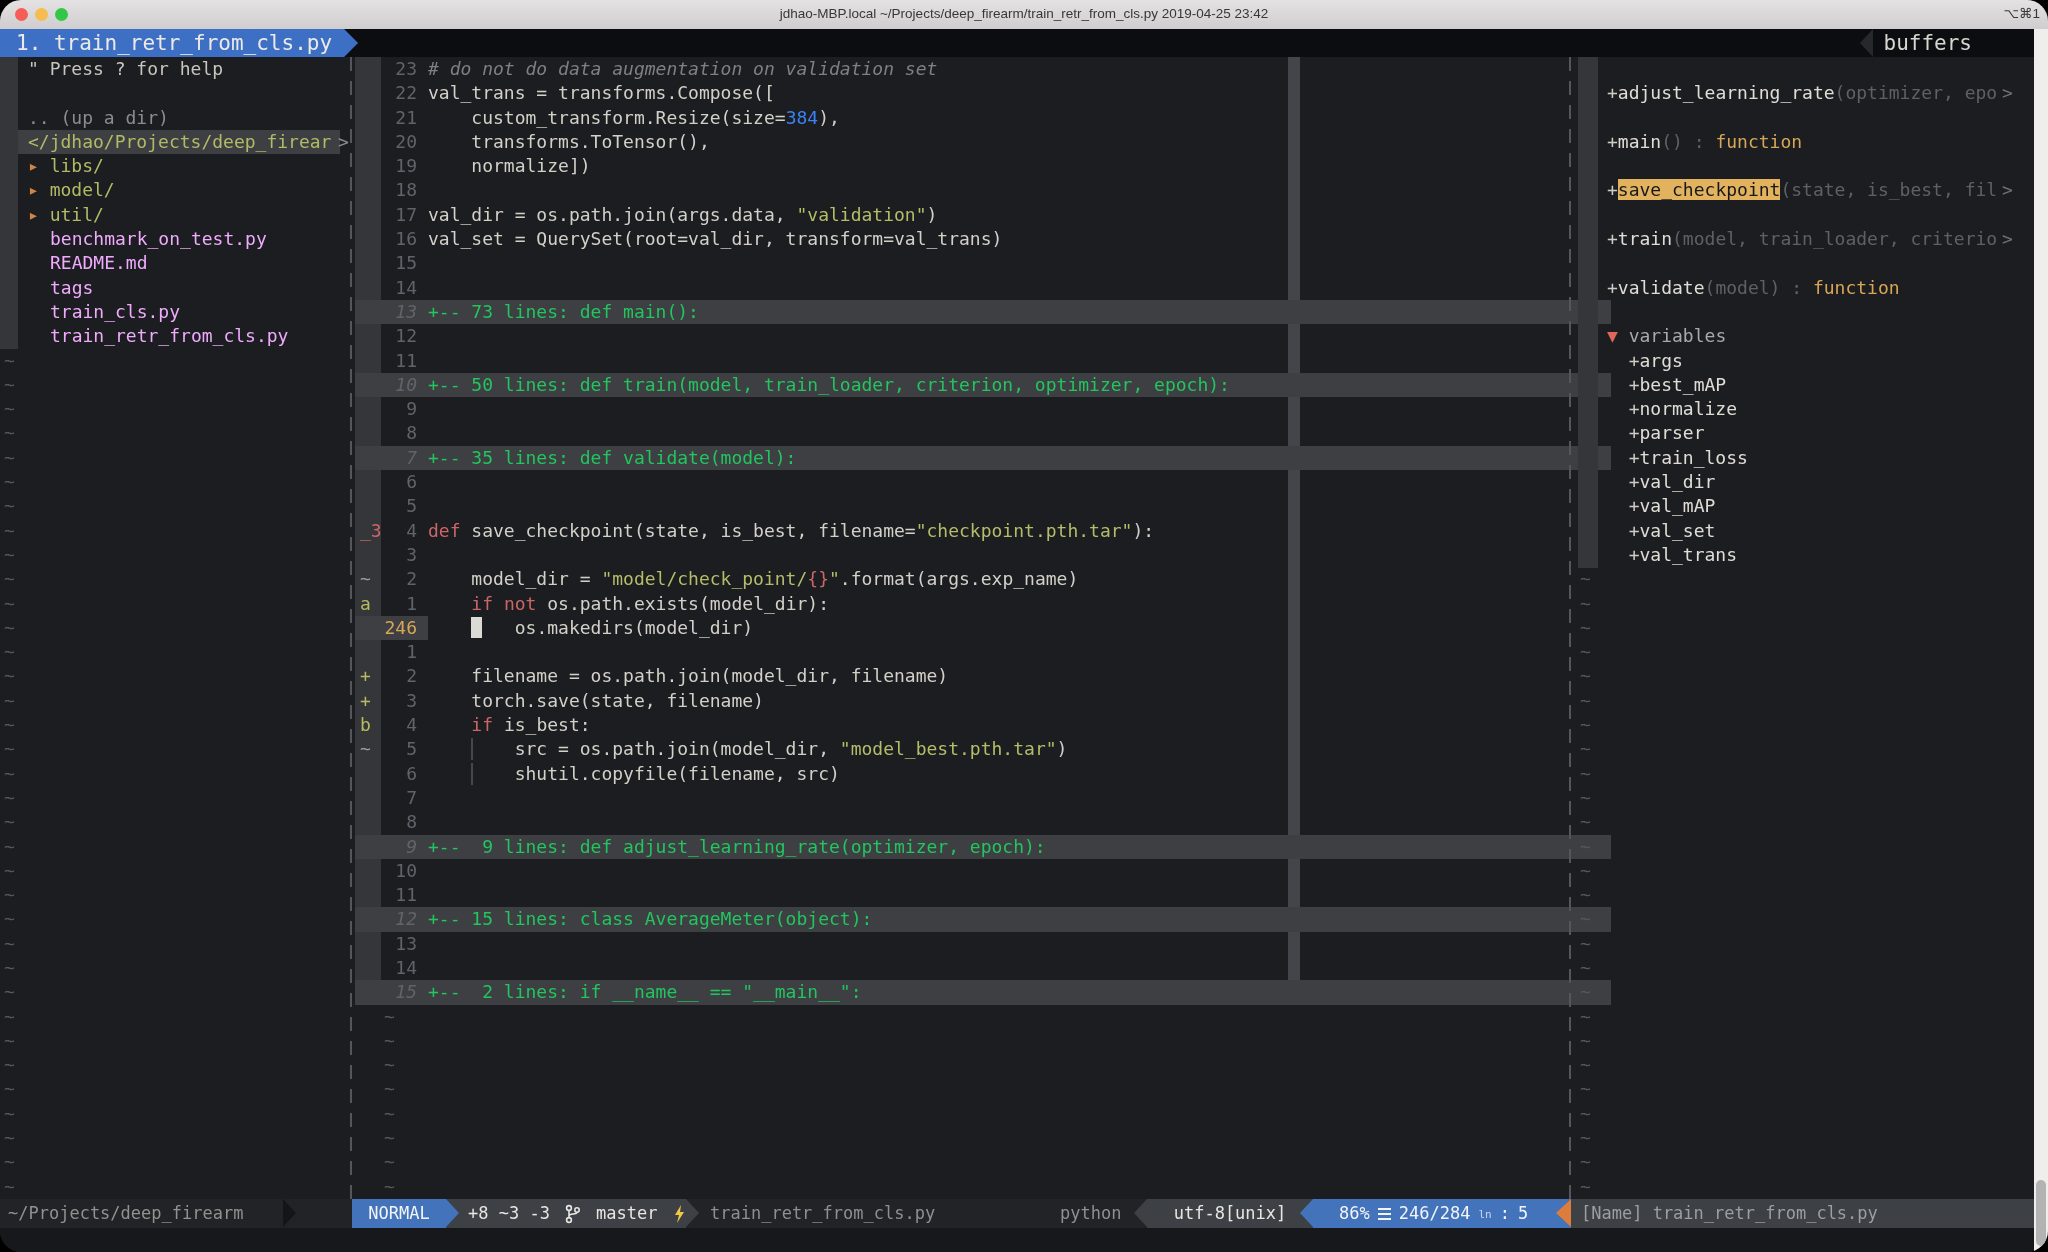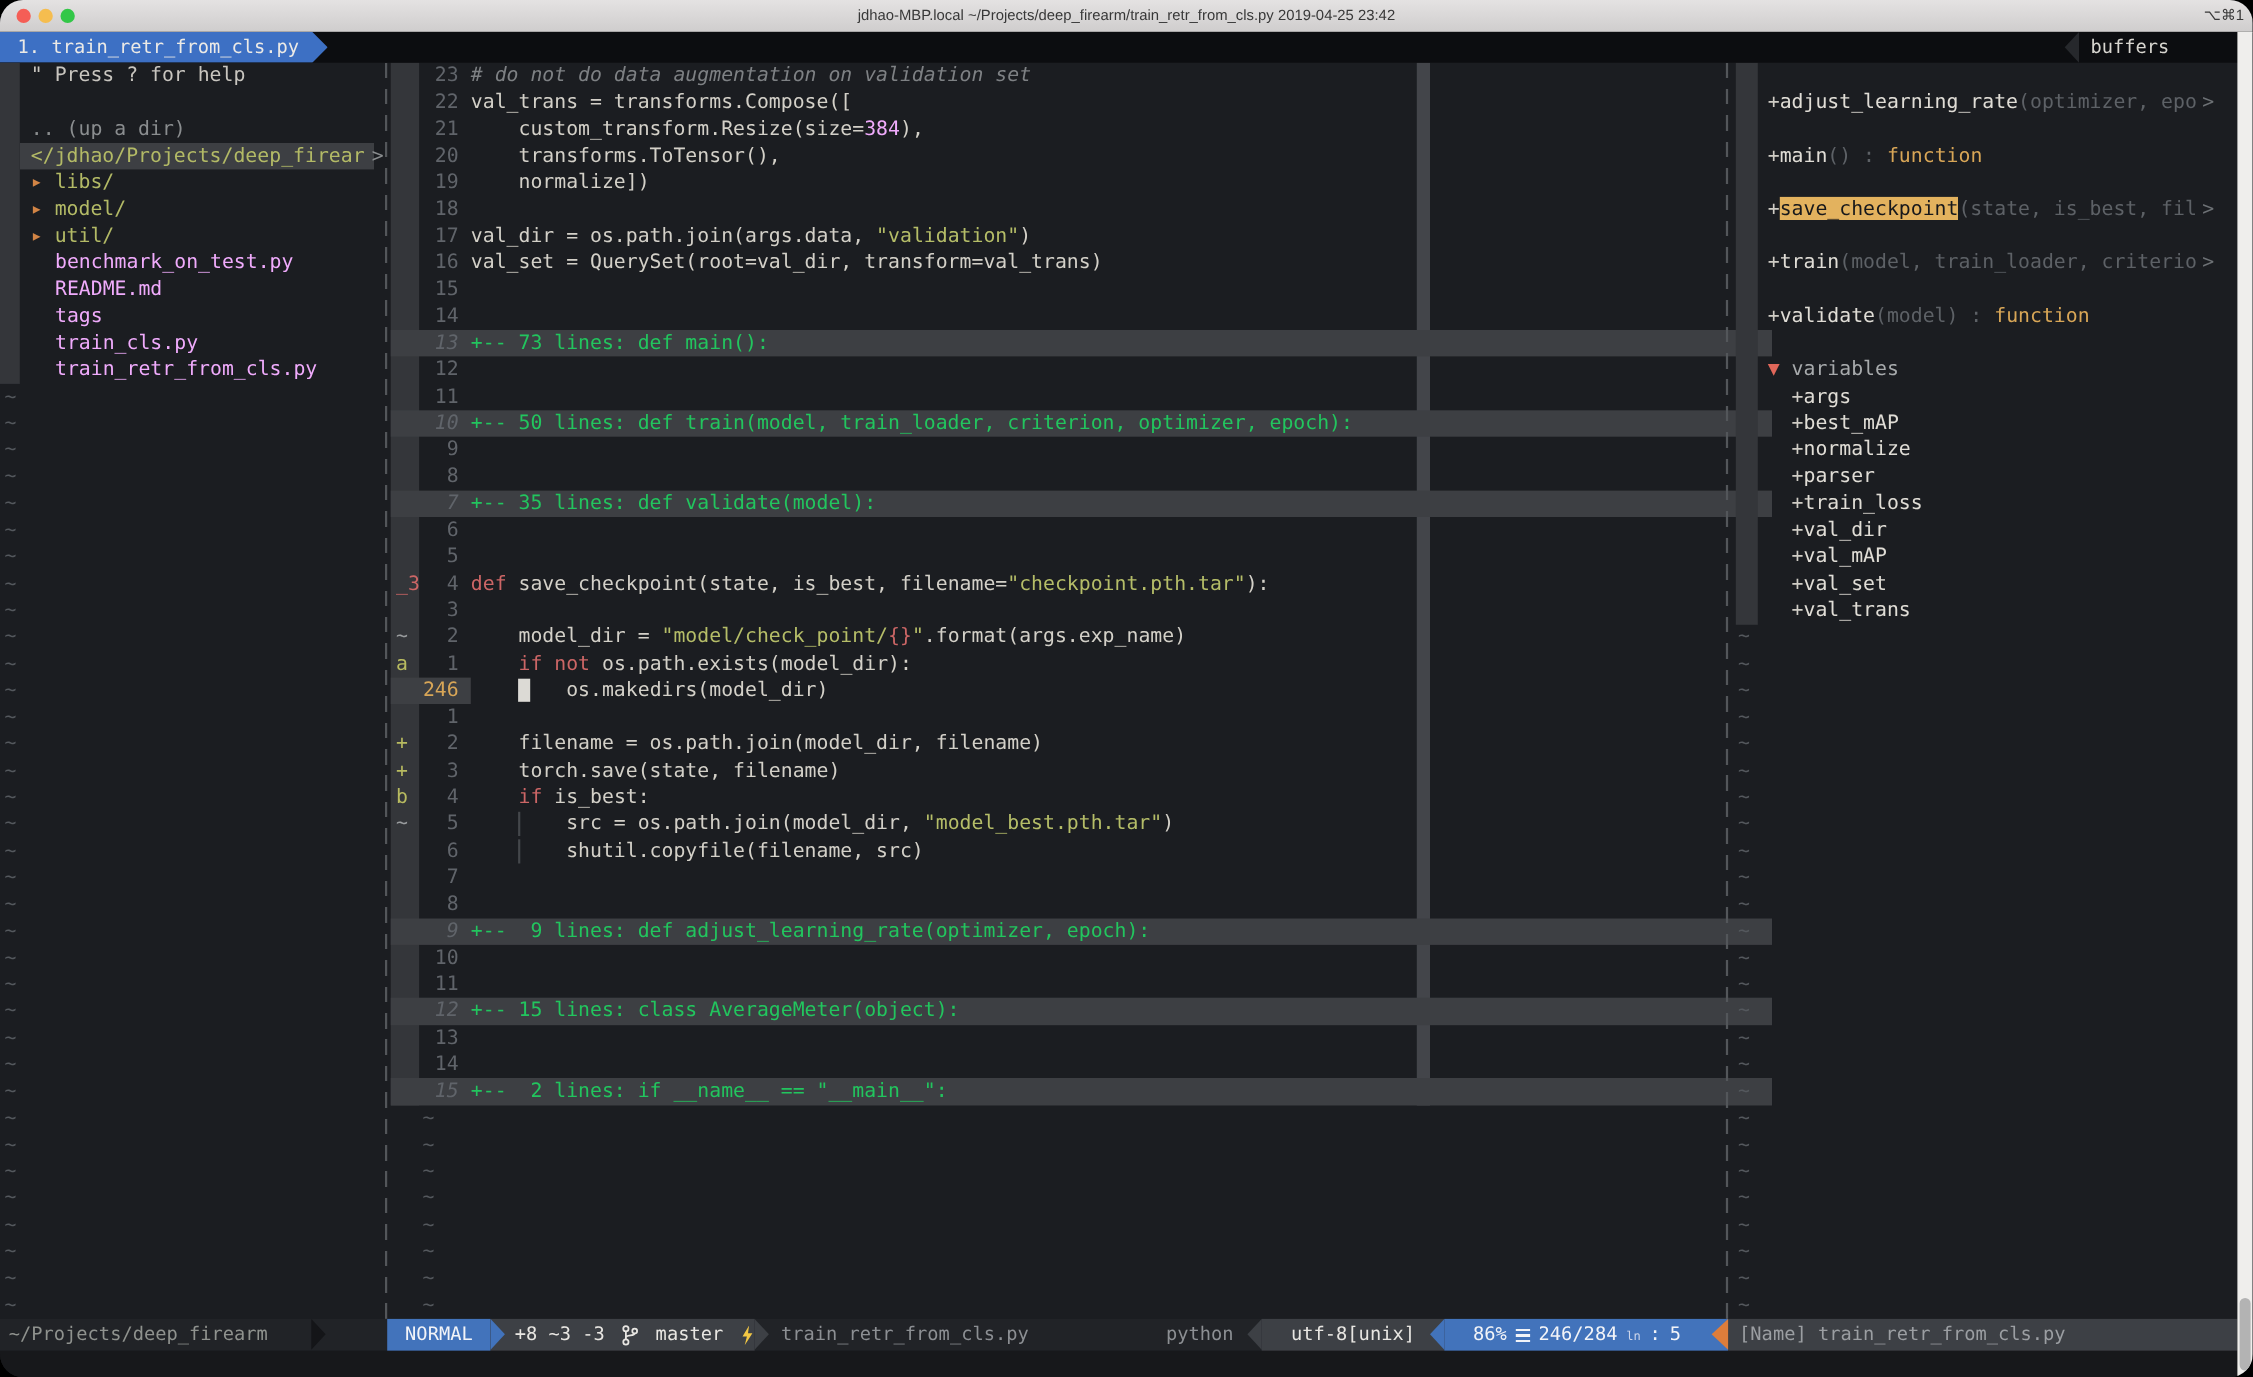--- a/index.html
+++ b/index.html
@@ -9,21 +9,21 @@
   #titlebar{position:absolute;left:0;top:0;width:2048px;height:29px;
             background:linear-gradient(#e4e2e2,#cfcdcd);border-bottom:1px solid #a9a7a7;
             font-family:"Liberation Sans",sans-serif;font-size:13.5px;color:#383838;}
   #titlebar .title{position:absolute;left:0;right:0;top:0;height:29px;line-height:28px;text-align:center;}
   #titlebar .shortcut{position:absolute;right:8px;top:0;height:29px;line-height:28px;}
   .light{position:absolute;top:8px;width:13px;height:13px;border-radius:50%;}
   #light-close{left:15px;background:#f55e56;}
   #light-min{left:35px;background:#f5bd4f;}
   #light-zoom{left:55px;background:#33c748;}
   
-  #tabline{position:absolute;left:0;top:29px;width:2048px;height:28px;background:#0c0d10;font-size:17px;}
+  #tabline{position:absolute;left:0;top:29px;width:2048px;height:28px;background:#0c0d10;font-size:21px;}
   #tab1{position:absolute;left:0;top:0;height:28px;line-height:28px;color:#eceae6;background:#3d70c4;
         padding:0 26px 0 16px;clip-path:polygon(0 0,calc(100% - 14px) 0,100% 50%,calc(100% - 14px) 100%,0 100%);}
   #buffers-wrap{position:absolute;right:76px;top:0;height:28px;display:flex;align-items:center;text-align:center;}
   #buffers-arrow{width:0;height:0;border-top:14px solid transparent;border-bottom:14px solid transparent;
                  border-right:13px solid #26282c;}
   #buffers-label{color:#d8d6d0;line-height:28px;padding-left:10px;}
   
   .win{position:absolute;top:57px;height:1142px;overflow:hidden;}
   #nerdtree{left:0;width:352px;}
   #mainwin{left:355px;width:1212px;padding-left:44px;}
@@ -52,21 +52,21 @@
   .sg-r{color:#cc6666;} .sg-y{color:#b8bb60;} .sg-g{color:#9a9d9f;}
   .erow.fold{background:#3d3f43;}
   .erow.fold .num{font-style:italic;}
   .fold-label{color:#22c55e;}
   .erow.cur .gut{background:#3d3f43;}
   .erow.cur .num{color:#d8a657;}
   .tk-c{color:#7e8184;font-style:italic;}
   .tk-p{color:#d3d0c8;}
   .tk-k{color:#cc6666;}
   .tk-s{color:#b5bd68;}
-  .tk-num{color:#f0abfc;}
+  .tk-num{color:#3b82f6;}
   .tk-ph{color:#cc6666;}
   .tk-cursor{background:#dcdad5;color:#1b1d21;}
   .guide{position:absolute;left:116px;top:1px;width:2px;height:22px;background:#44474b;}
   .ed-tilde{padding-left:29px;}
   
   #tg-strip{position:absolute;left:3px;top:0;width:20px;height:511px;background:#34363a;}
   .tg-row{padding-left:32px;}
   .tg-p{color:#cfccc5;} .tg-n{color:#e0ddd6;} .tg-s{color:#5d6166;} .tg-k{color:#d8a657;}
   .tg-hl{background:#e3b25e;color:#17181b;}
   .tg-v{color:#e0675a;} .tg-vn{color:#a7aaac;}

